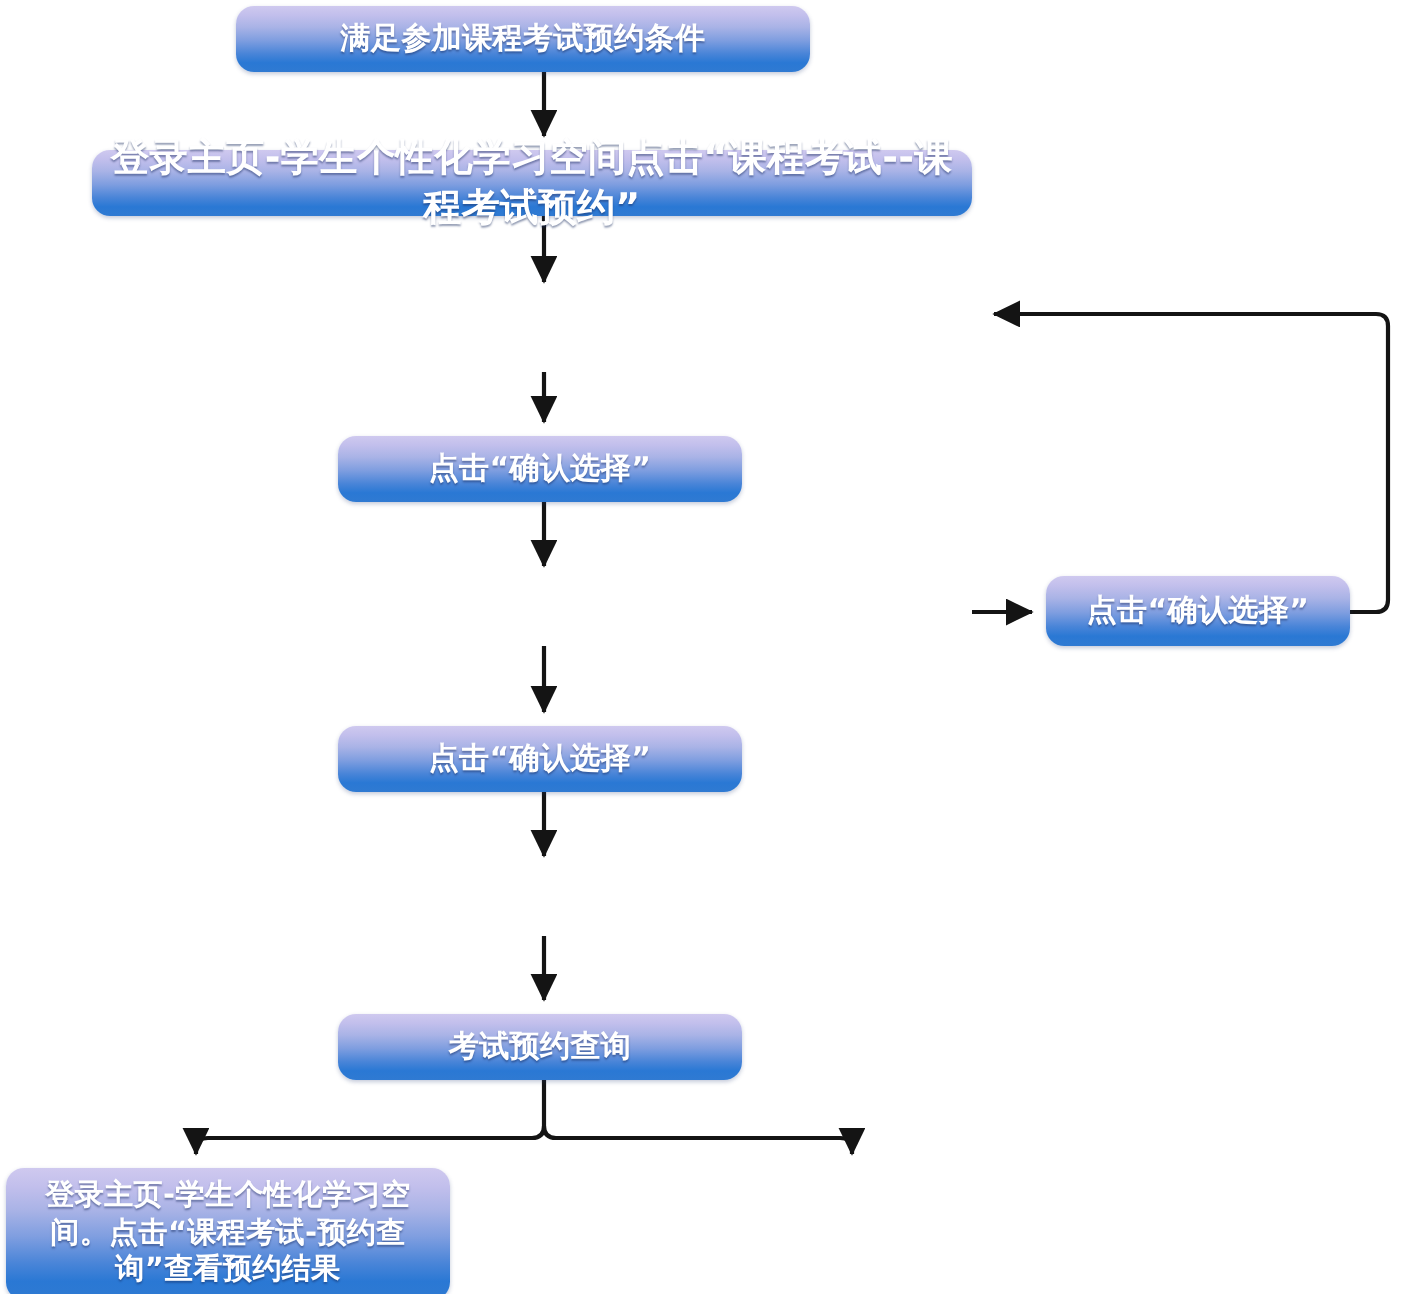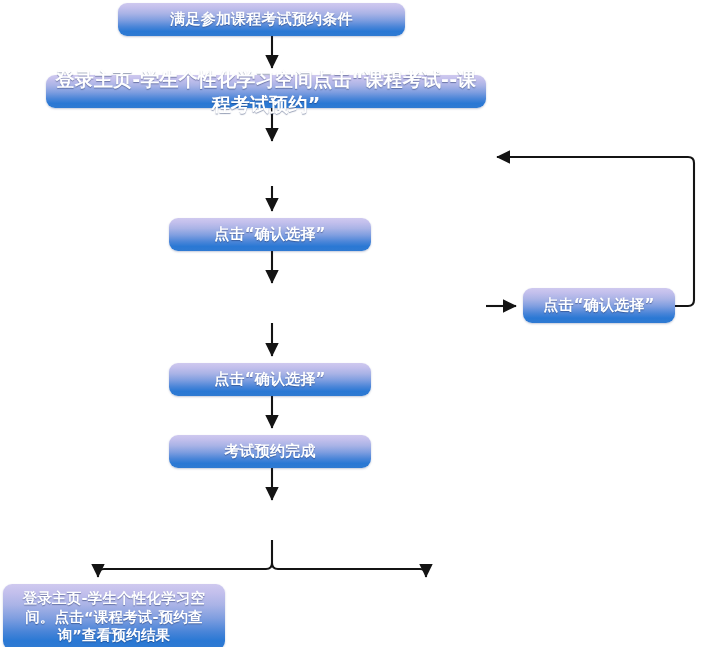--- a/index.html
+++ b/index.html
@@ -105,24 +105,24 @@
 
 
   <div class="node n-reselect">
     <span class="lbl">点击“确认选择”</span>
   </div>
 
   <div class="node n-confirm2">
     <span class="lbl">点击“确认选择”</span>
   </div>
 
-  <div class="node n-done">
-    <span class="lbl">考试预约完成</span>
+
+  <div class="node n-query">
+    <span class="lbl">考试预约查询</span>
   </div>
-
 
   <div class="node n-out1">
     <span class="lbl">登录主页-学生个性化学习空
 间。点击“课程考试-预约查
 询”查看预约结果</span>
   </div>
 
 
 </div>
 

